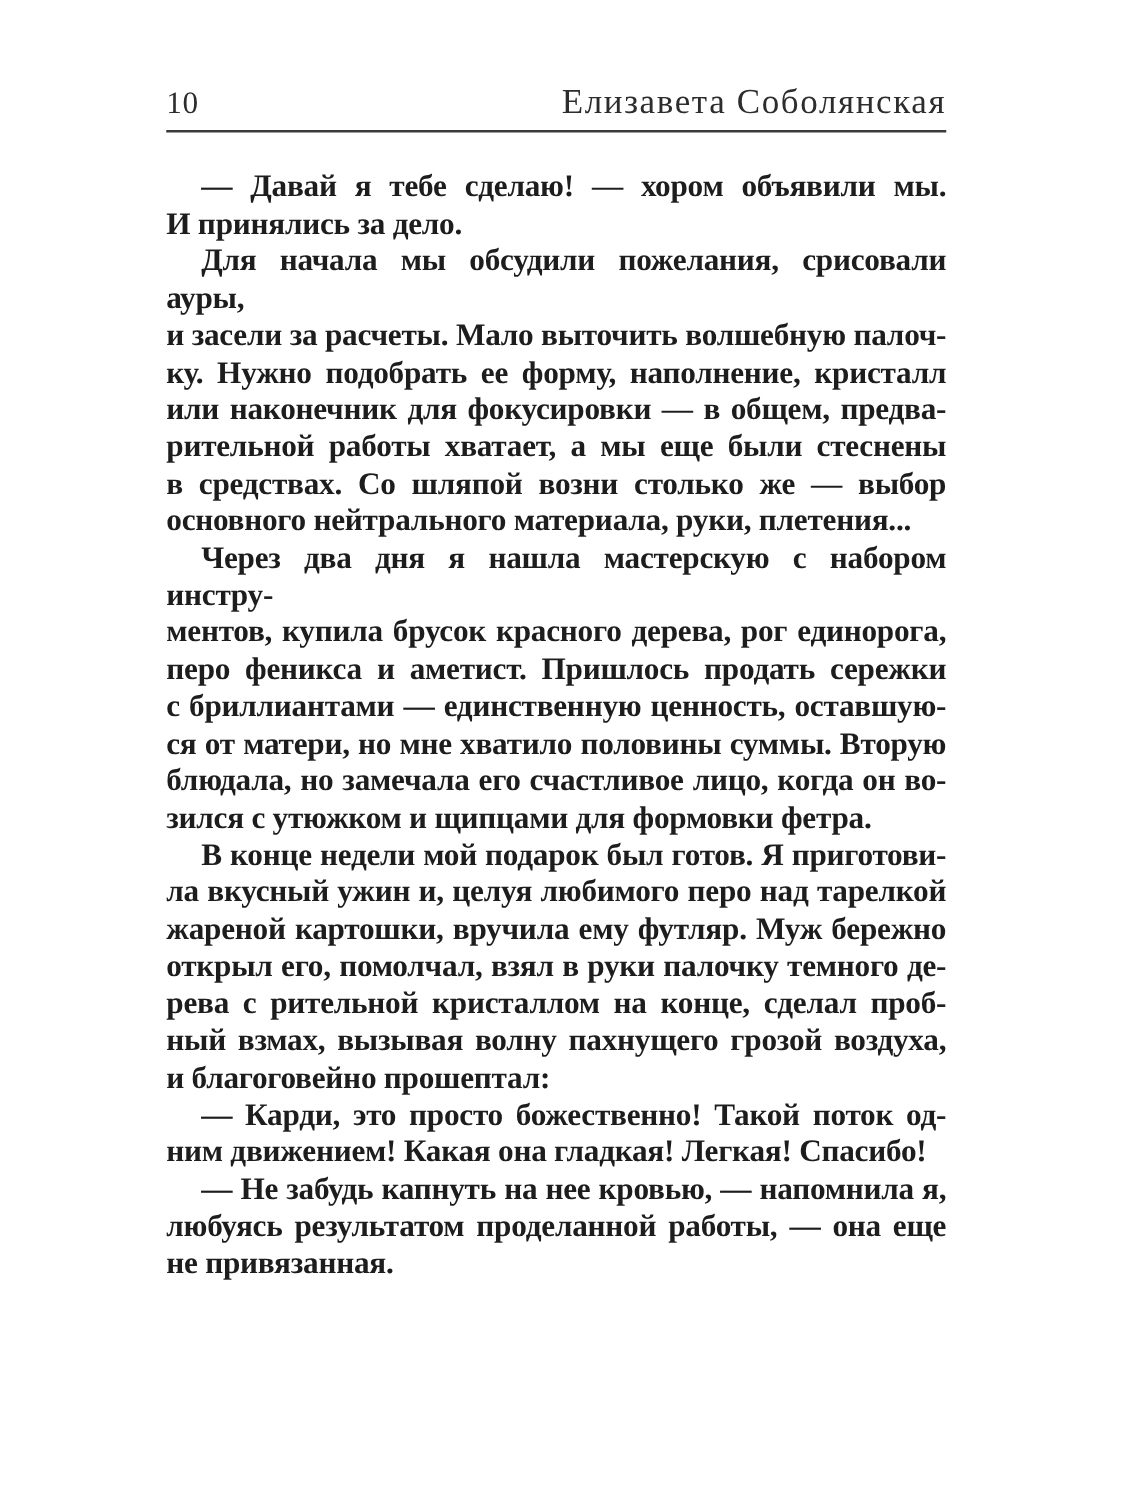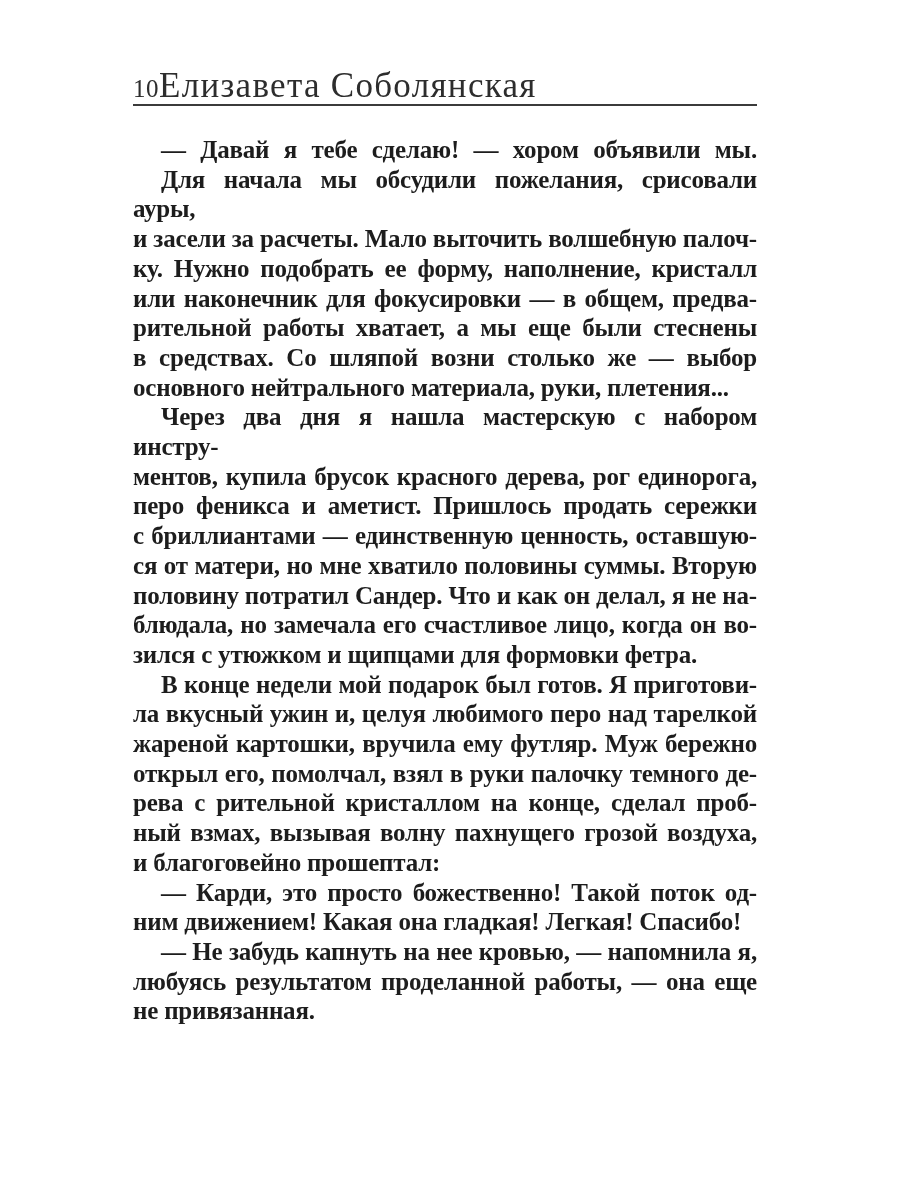--- a/index.html
+++ b/index.html
@@ -17,30 +17,30 @@
     background: var(--bg);
     font-family: "Liberation Serif", "DejaVu Serif", serif;
     overflow: hidden;
   }
   .page-header {
     position: absolute;
     top: 66px;
     left: 133px;
     width: 624px;
     display: flex;
-    justify-content: flex-start;
+    justify-content: space-between;
     align-items: baseline;
     color: var(--header-text);
   }
   .page-number {
     font-size: 25px;
     letter-spacing: 0.5px;
   }
   .running-head {
-    font-size: 35px;
+    font-size: 28px;
     letter-spacing: 1.3px;
   }
   .header-rule {
     position: absolute;
     top: 104px;
     left: 133px;
     width: 624px;
     height: 2px;
     background: var(--rule);
   }
@@ -74,37 +74,37 @@
   <header class="page-header">
     <span class="page-number">10</span>
     <span class="running-head">Елизавета Соболянская</span>
   </header>
 
   <div class="header-rule"></div>
 
   <main class="page-body">
       <div class="paragraph">
         <div class="line para-start">— Давай я тебе сделаю! — хором объявили мы.</div>
+        <div class="line para-end">И принялись за дело.</div>
       </div>
       <div class="paragraph">
         <div class="line para-start">Для начала мы обсудили пожелания, срисовали ауры,</div>
         <div class="line">и засели за расчеты. Мало выточить волшебную палоч-</div>
         <div class="line">ку. Нужно подобрать ее форму, наполнение, кристалл</div>
         <div class="line">или наконечник для фокусировки — в общем, предва-</div>
         <div class="line">рительной работы хватает, а мы еще были стеснены</div>
         <div class="line">в средствах. Со шляпой возни столько же — выбор</div>
         <div class="line para-end">основного нейтрального материала, руки, плетения...</div>
       </div>
       <div class="paragraph">
         <div class="line para-start">Через два дня я нашла мастерскую с набором инстру-</div>
         <div class="line">ментов, купила брусок красного дерева, рог единорога,</div>
         <div class="line">перо феникса и аметист. Пришлось продать сережки</div>
         <div class="line">с бриллиантами — единственную ценность, оставшую-</div>
         <div class="line">ся от матери, но мне хватило половины суммы. Вторую</div>
-        <div class="line">половину потратил Сандер. Что и как он делал, я не на-</div>
         <div class="line">блюдала, но замечала его счастливое лицо, когда он во-</div>
         <div class="line para-end">зился с утюжком и щипцами для формовки фетра.</div>
       </div>
       <div class="paragraph">
         <div class="line para-start">В конце недели мой подарок был готов. Я приготови-</div>
         <div class="line">ла вкусный ужин и, целуя любимого перо над тарелкой</div>
         <div class="line">жареной картошки, вручила ему футляр. Муж бережно</div>
         <div class="line">открыл его, помолчал, взял в руки палочку темного де-</div>
         <div class="line">рева с рительной кристаллом на конце, сделал проб-</div>
         <div class="line">ный взмах, вызывая волну пахнущего грозой воздуха,</div>

